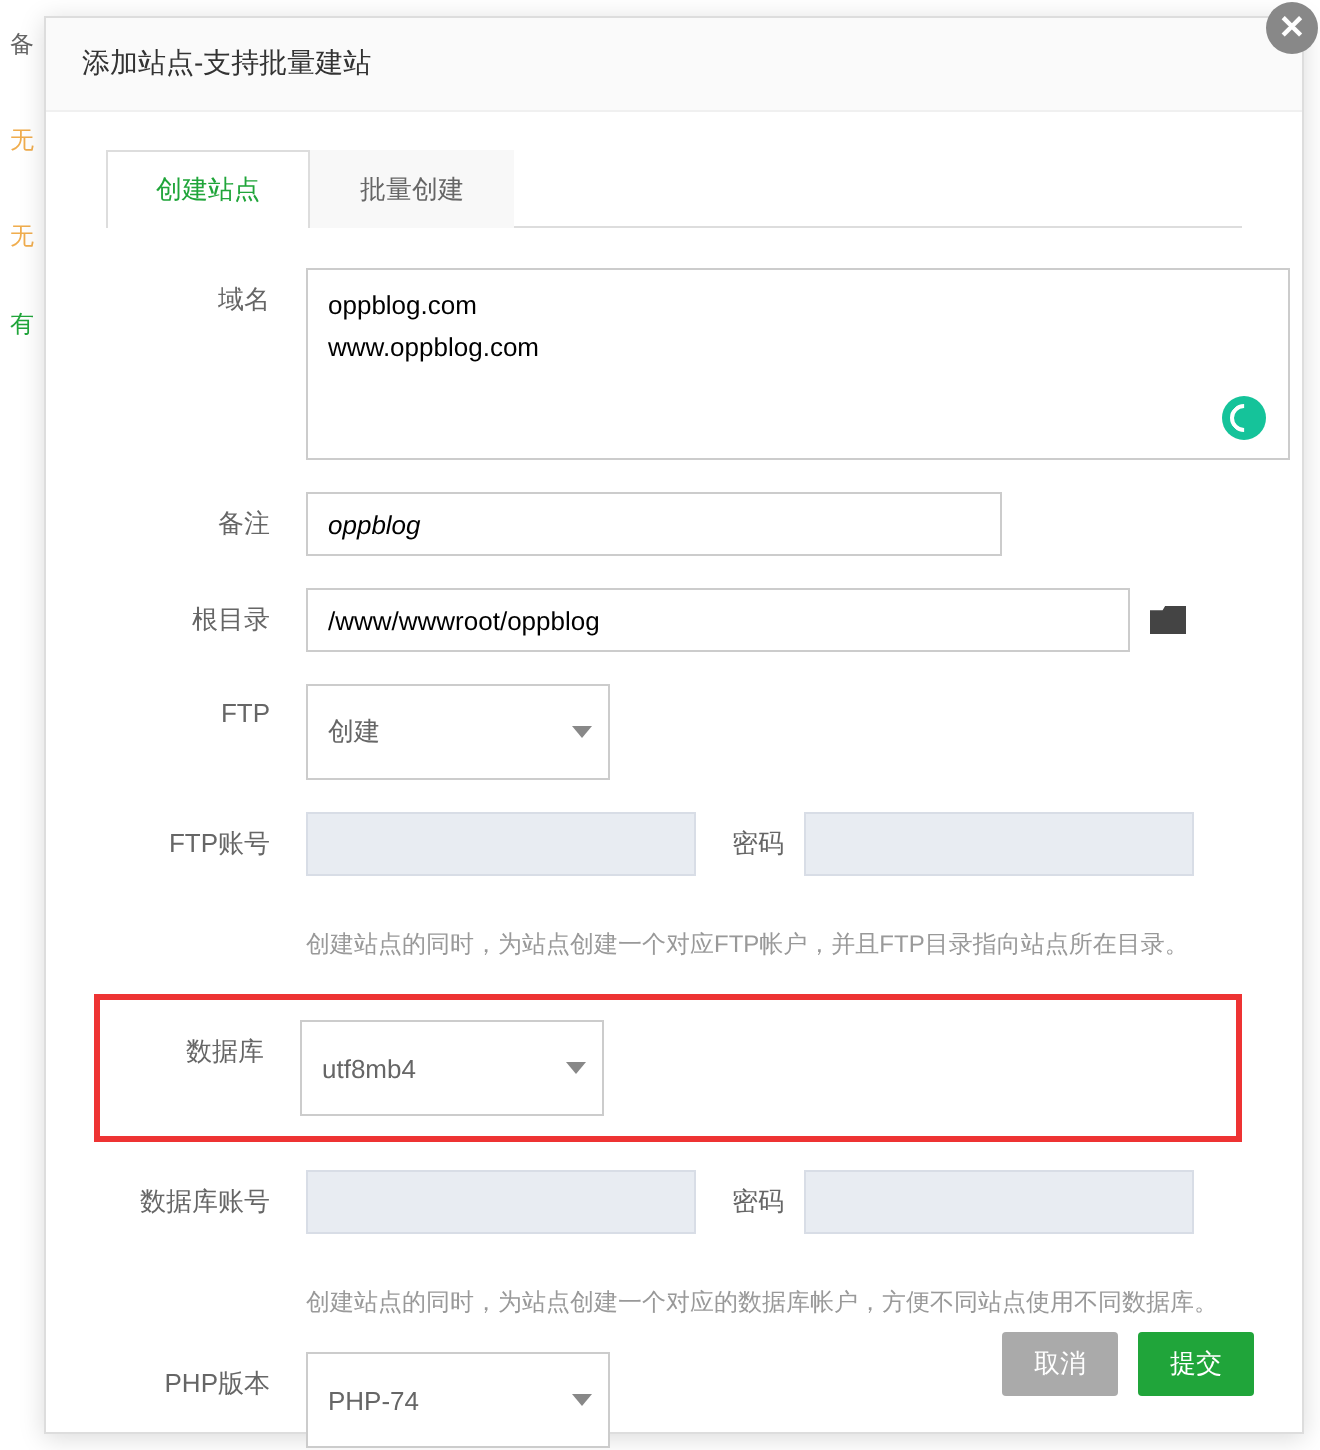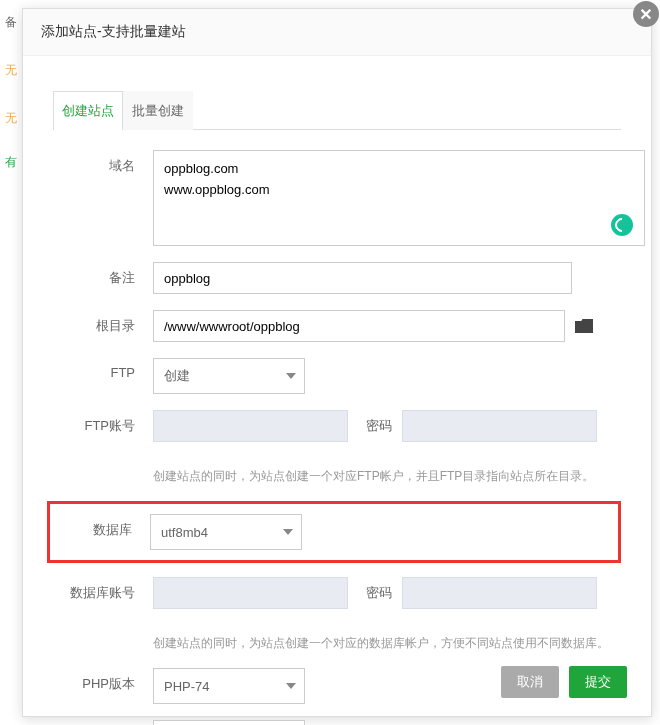--- a/index.html
+++ b/index.html
@@ -58,29 +58,28 @@
     }
     .modal-body {
       padding: 18px 30px 10px 30px;
     }
     .tabs {
       display: flex;
       border-bottom: 1px solid #ddd;
       margin-bottom: 20px;
     }
     .tab {
-      padding: 10px 8px;
+      padding: 10px 24px;
       cursor: pointer;
       color: #666;
       border: 1px solid transparent;
       border-bottom: none;
       position: relative;
       top: 1px;
       background:#f8f8f8;
-      margin-top:16px;
     }
     .tab.active {
       color: #20a53a;
       border-color: #ddd;
       background: #fff;
     }
     .form-row {
       display: flex;
       align-items: flex-start;
       margin-bottom: 16px;
@@ -129,26 +128,26 @@
       border-top-color:transparent;border-right-color:transparent;
       transform:rotate(45deg);
     }
     .input {
       height: 32px;
       border: 1px solid #ccc;
       padding: 0 10px;
       font-size: 13px;
       font-family: inherit;
     }
-    .input.w-full { width: 419px; }
+    .input.w-full { width: 348px; font-style: italic; }
     .input.w-med { width: 195px; }
     .input.w-blur { background: #e8ecf2; border: 1px solid #d8dde6; color: #c5c9d2; }
     .select {
       position: relative;
-      height: 36px;
+      height: 48px;
       border: 1px solid #ccc;
       min-width: 152px;
       padding: 0 28px 0 10px;
       display: flex;
       align-items: center;
       cursor: pointer;
       background: #fff;
     }
     .select .caret {
       position: absolute;

